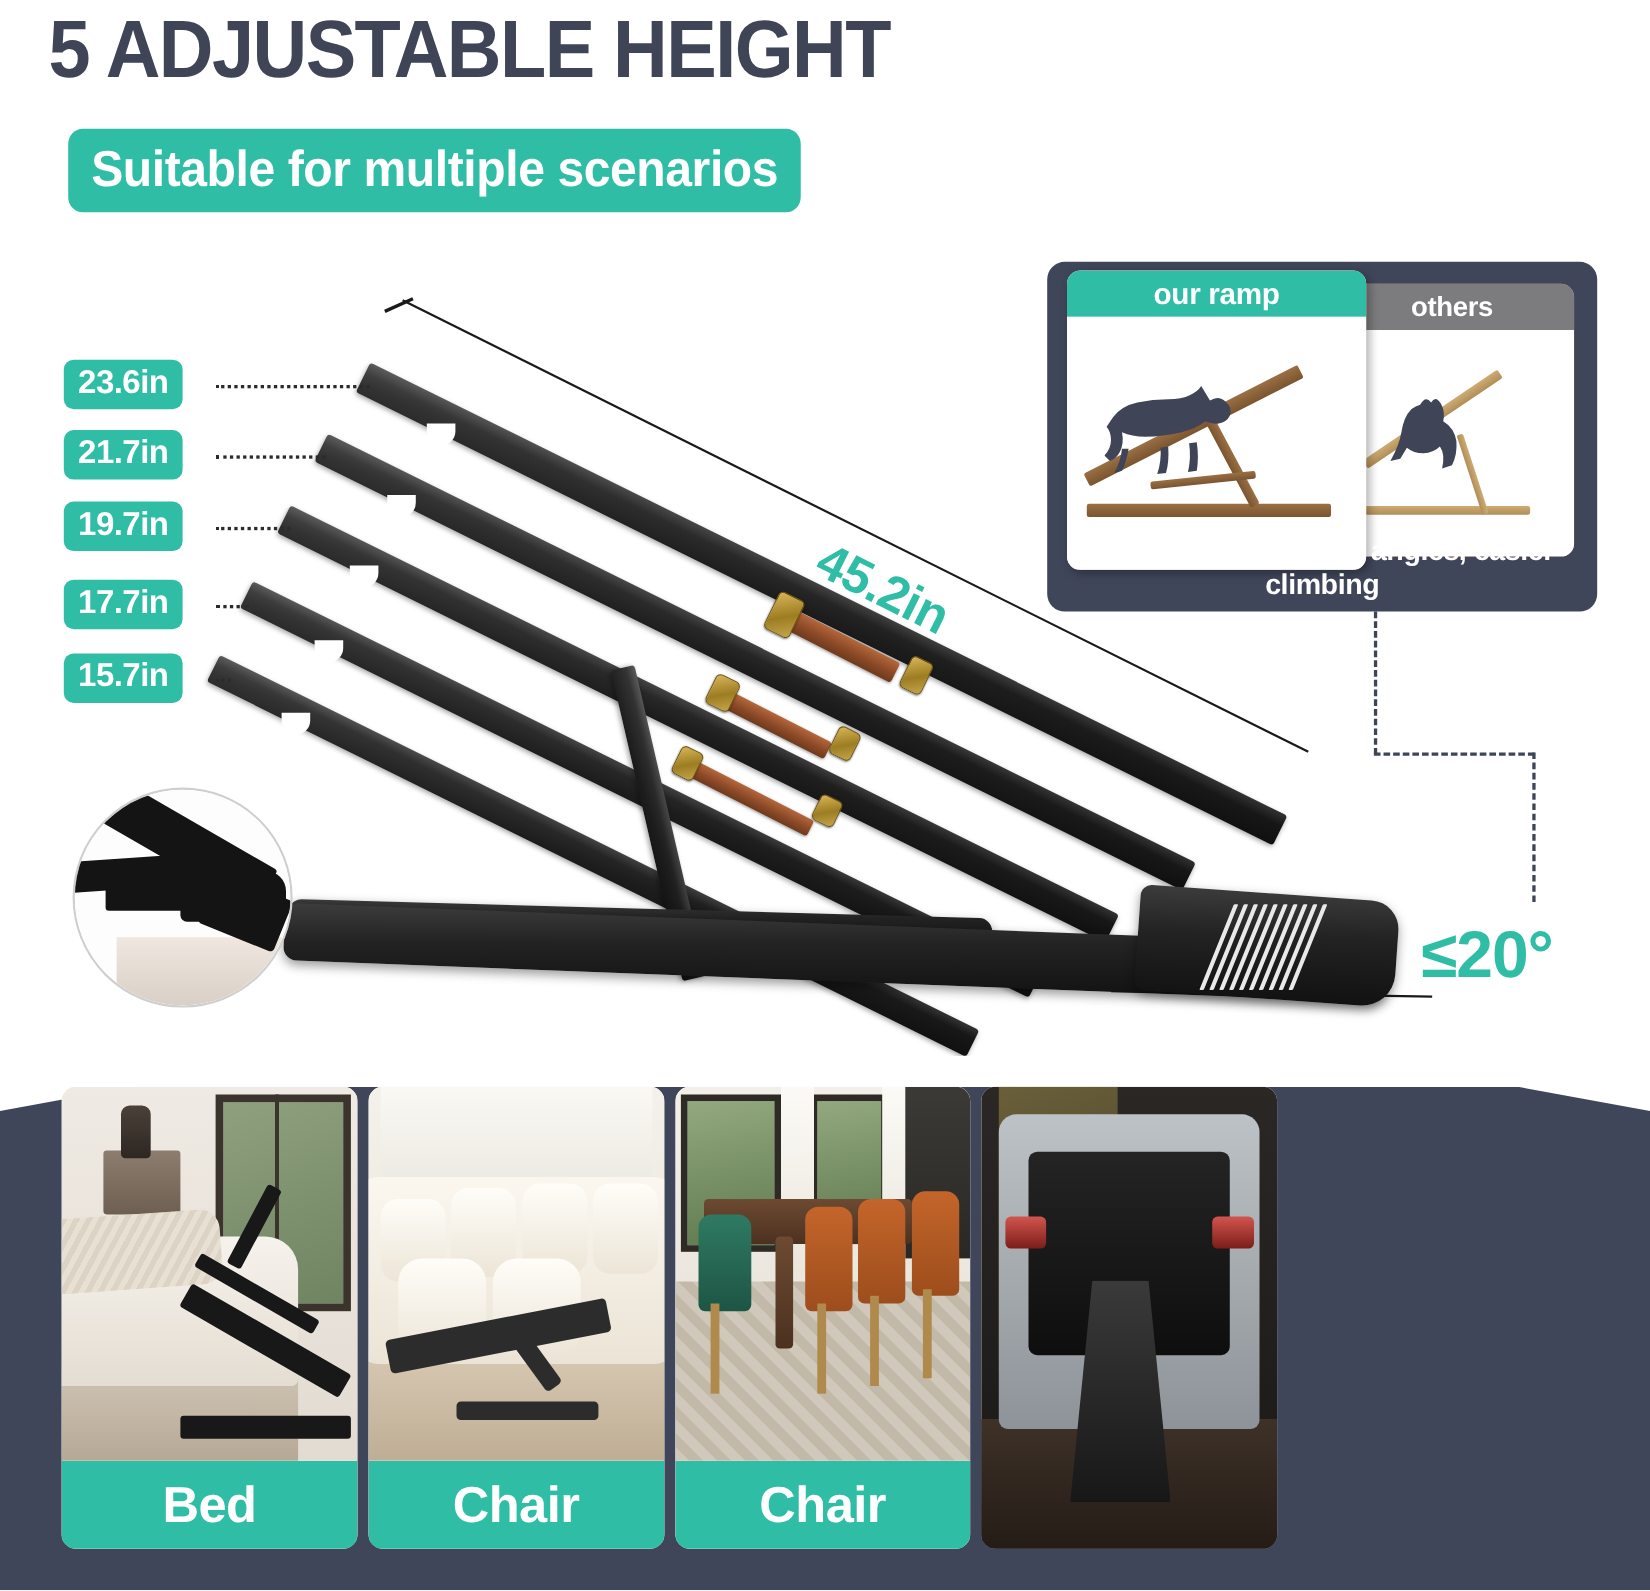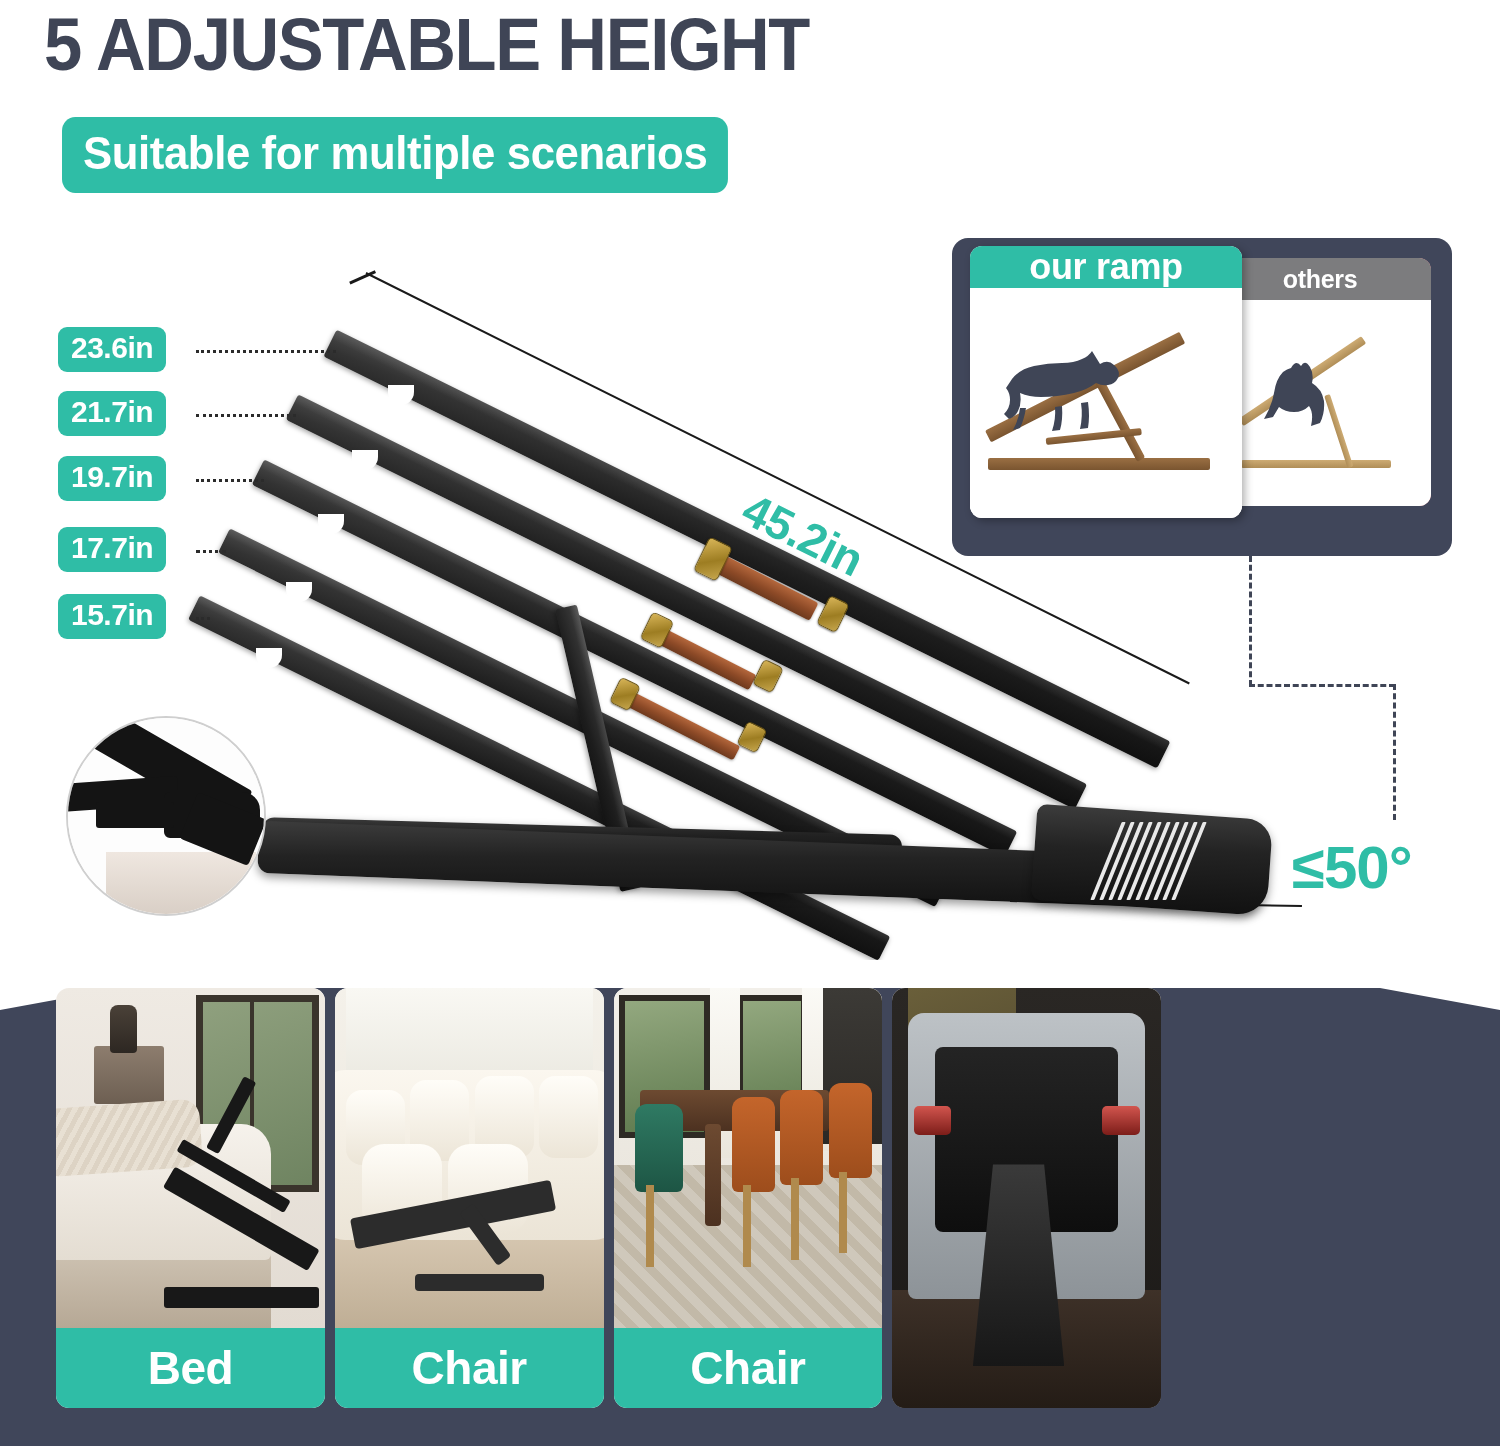--- a/index.html
+++ b/index.html
@@ -204,21 +204,21 @@
     overflow: hidden;
     z-index: 27;
     box-shadow: 3px 3px 9px rgba(0,0,0,.30);
   }
   .cmp-head {
     height: 42px;
     display: flex;
     align-items: center;
     justify-content: center;
     color: #ffffff;
-    font-size: 36px;
+    font-size: 27px;
     font-weight: 700;
     letter-spacing: -0.3px;
   }
   .cmp-head.ours { background: #2fbda6; }
   .cmp-head.others { background: #7c7c7e; font-size: 25px; }
   .cmp-body { position: relative; height: calc(100% - 42px); background:#ffffff; }
   .cmp-caption {
     position: absolute;
     left: 0; right: 0; bottom: 9px;
     text-align: center;
@@ -416,21 +416,21 @@
         <div class="dc-floor"></div>
         <div class="dc-bar" style="left:-22px; top:18px; width:210px; height:42px; transform:rotate(30deg);"></div>
         <div class="dc-bar" style="left:-10px; top:62px; width:120px; height:28px; transform:rotate(-4deg);"></div>
         <div class="dc-bar" style="left:96px; top:74px; width:96px; height:46px; border-radius:6px 18px 18px 6px;"></div>
         <div class="dc-bar" style="left:28px; top:84px; width:78px; height:26px;"></div>
         <div class="dc-bar" style="left:118px; top:86px; width:74px; height:50px; transform:rotate(22deg); border-radius:4px;"></div>
       </div>
     </div>
   </div>
 
-  <div class="angle-text" style="left:1292px; top:833px;">≤50°</div>
+  <div class="angle-text" style="left:1292px; top:833px;">≤20°</div>
 
   <div class="dash-v" style="left:1249px; top:556px; height:130px;"></div>
   <div class="dash-h" style="left:1249px; top:684px; width:146px;"></div>
   <div class="dash-v" style="left:1393px; top:684px; height:136px;"></div>
 
   <div class="compare">
 
     <div class="cmp-others">
       <div class="cmp-head others">others</div>
       <div class="cmp-body">
@@ -456,20 +456,21 @@
 
         <svg class="dogsil" style="left:34px; top:62px;" width="130" height="96" viewBox="0 0 130 96">
           <path d="M96 14 q8 -5 14 1 q7 6 4 13 q-3 6 -10 7 q-6 1 -12 -2 q-9 7 -22 10 q-17 4 -33 4 q-12 0 -21 -4 q2 10 -2 18 q-3 6 -9 8 l-5 -5 q6 -6 6 -14 q0 -7 -4 -12 l6 -9 q8 -10 22 -13 q14 -3 28 -3 q12 0 20 -4 q7 -3 10 -8z" fill="#3f4556"></path>
           <path d="M22 58 q-2 12 -6 20 l-7 2 q6 -11 7 -22z" fill="#3f4556"></path>
           <path d="M58 56 q1 14 -2 24 l-8 1 q4 -12 3 -24z" fill="#3f4556"></path>
           <path d="M84 52 q2 14 0 26 l-8 1 q3 -13 1 -26z" fill="#3f4556"></path>
         </svg>
       </div>
     </div>
 
+    <div class="cmp-caption">Longer ramps, lower angles, easier climbing</div>
   </div>
 
   <div class="band"></div>
 
   <div class="cards">
 
     <div class="card">
       <div class="photo">
         <div class="scene">
           <div class="sh bed-wall"></div>

